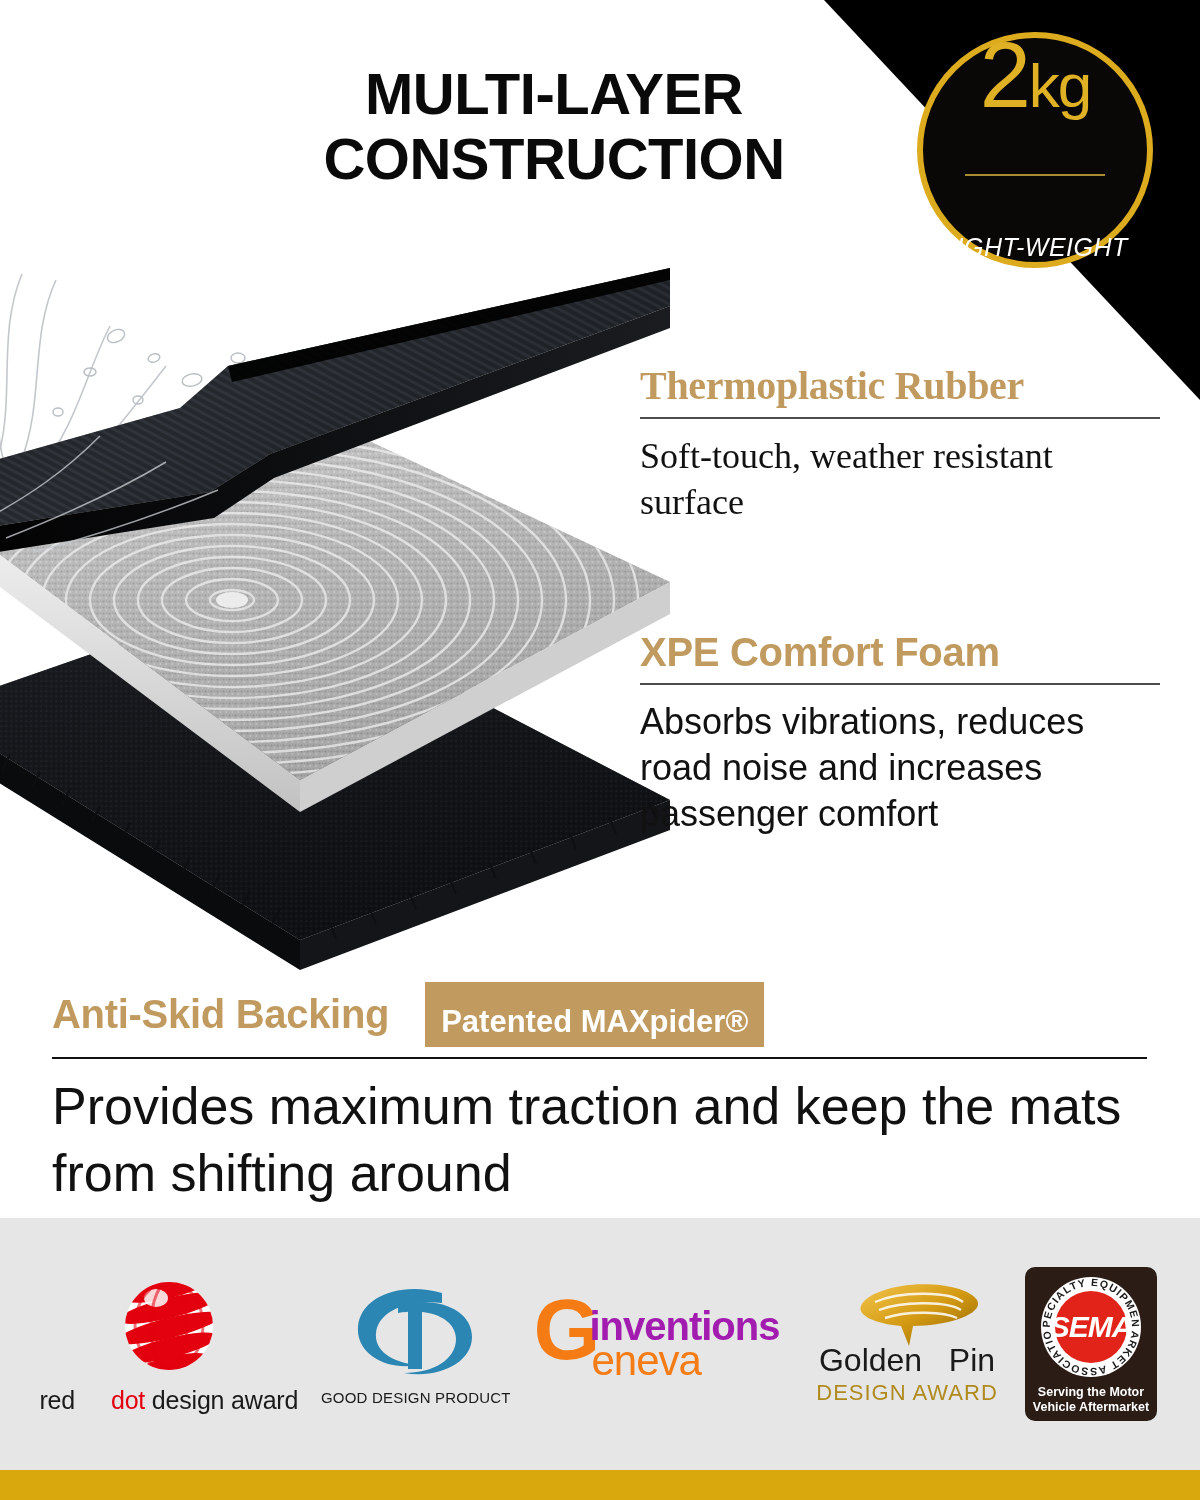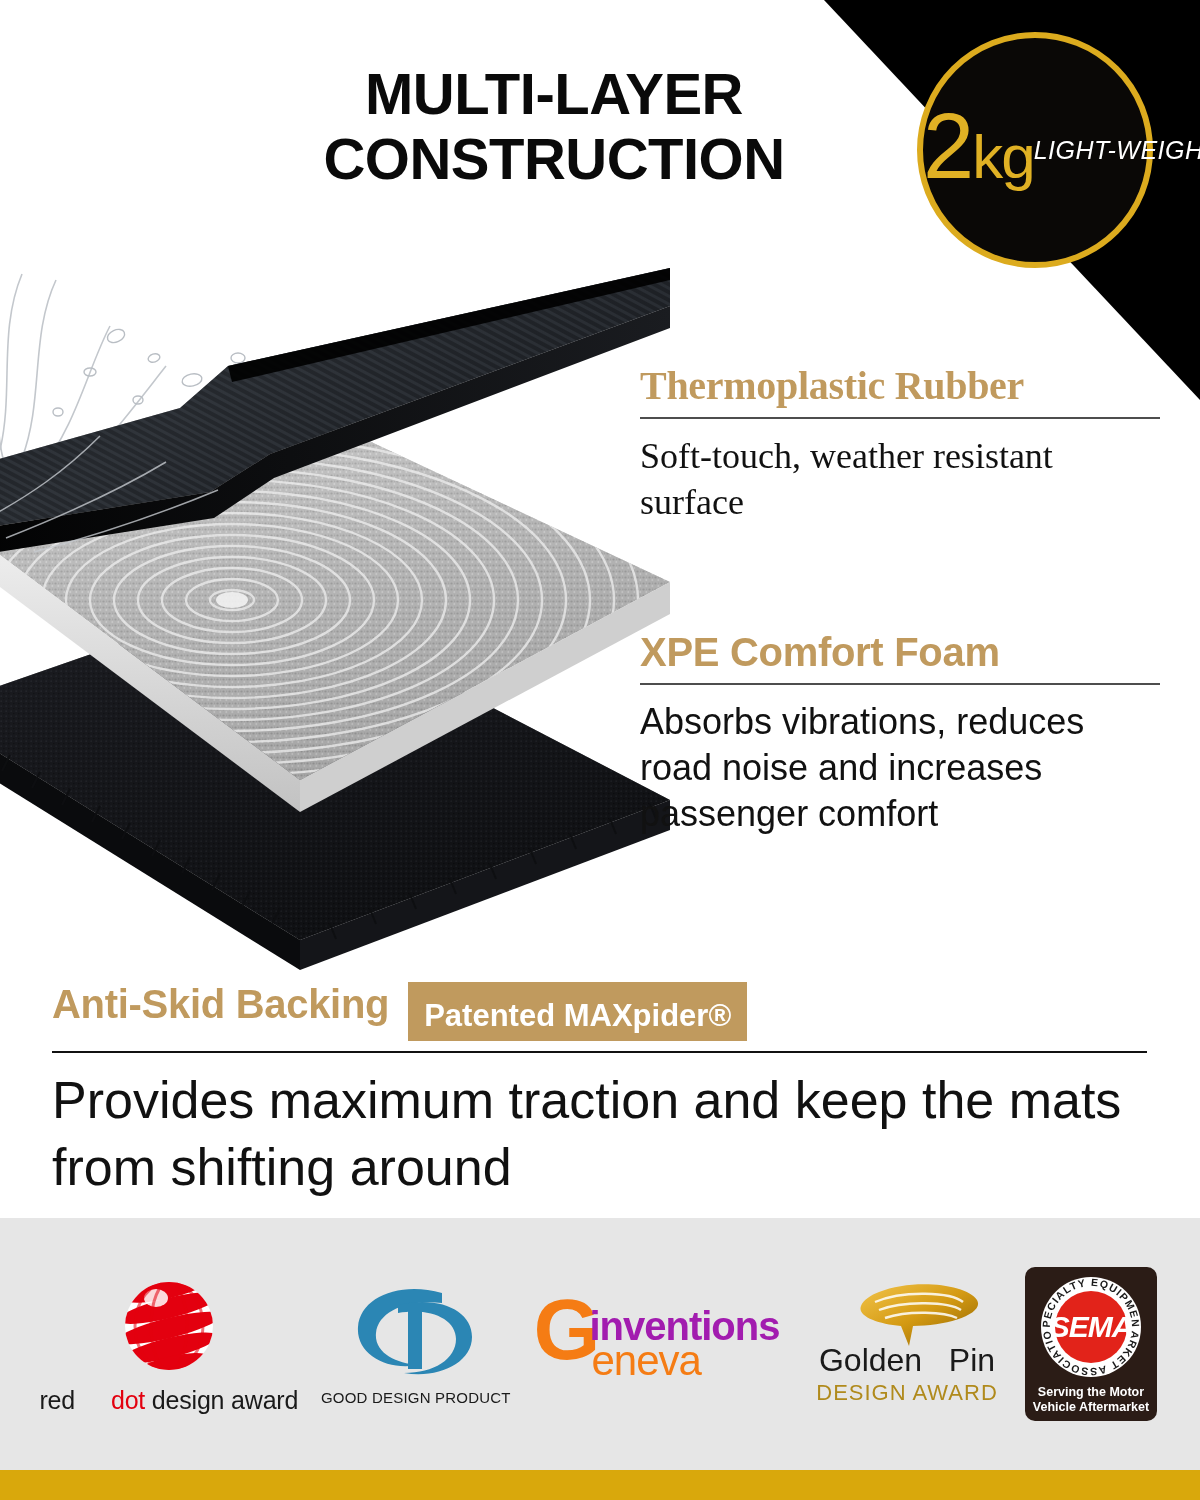--- a/index.html
+++ b/index.html
@@ -34,21 +34,21 @@
     position: absolute;
     left: 917px;
     top: 32px;
     width: 236px;
     height: 236px;
     border-radius: 50%;
     background: #0a0806;
     border: 6px solid #dcab1e;
     box-sizing: border-box;
     display: flex;
-    flex-direction: row;
+    flex-direction: column;
     align-items: center;
     justify-content: space-between;
   }
   .weight-value {
     color: #e0b124;
     font-size: 92px;
     font-weight: 400;
     line-height: 0.95;
     letter-spacing: -2px;
     margin-top: -6px;
@@ -122,28 +122,29 @@
 
   
   #feature-skid {
     position: absolute;
     left: 52px;
     top: 982px;
     width: 1095px;
   }
   .skid-headrow {
     display: flex;
-    gap: 19px;
+    align-items: center;
+    gap: 36px;
   }
   .patent-badge {
     background: #c09a5e;
     color: #ffffff;
     font-size: 31px;
     font-weight: bold;
-    padding: 16px 16px 7px 16px;
+    padding: 22px 16px 7px 16px;
     white-space: nowrap;
   }
   #feature-skid .feature-rule { background: #111111; margin-top: 10px; }
   #feature-skid .feature-body { font-size: 52px; }
 
   
   .awards-band {
     position: absolute;
     left: 0;
     top: 1218px;

